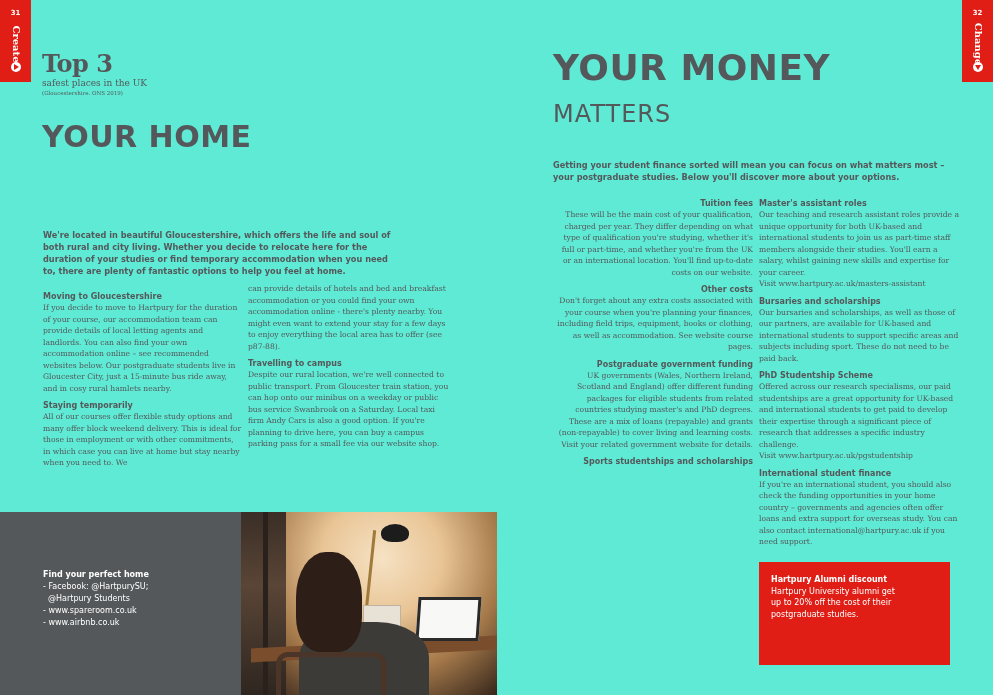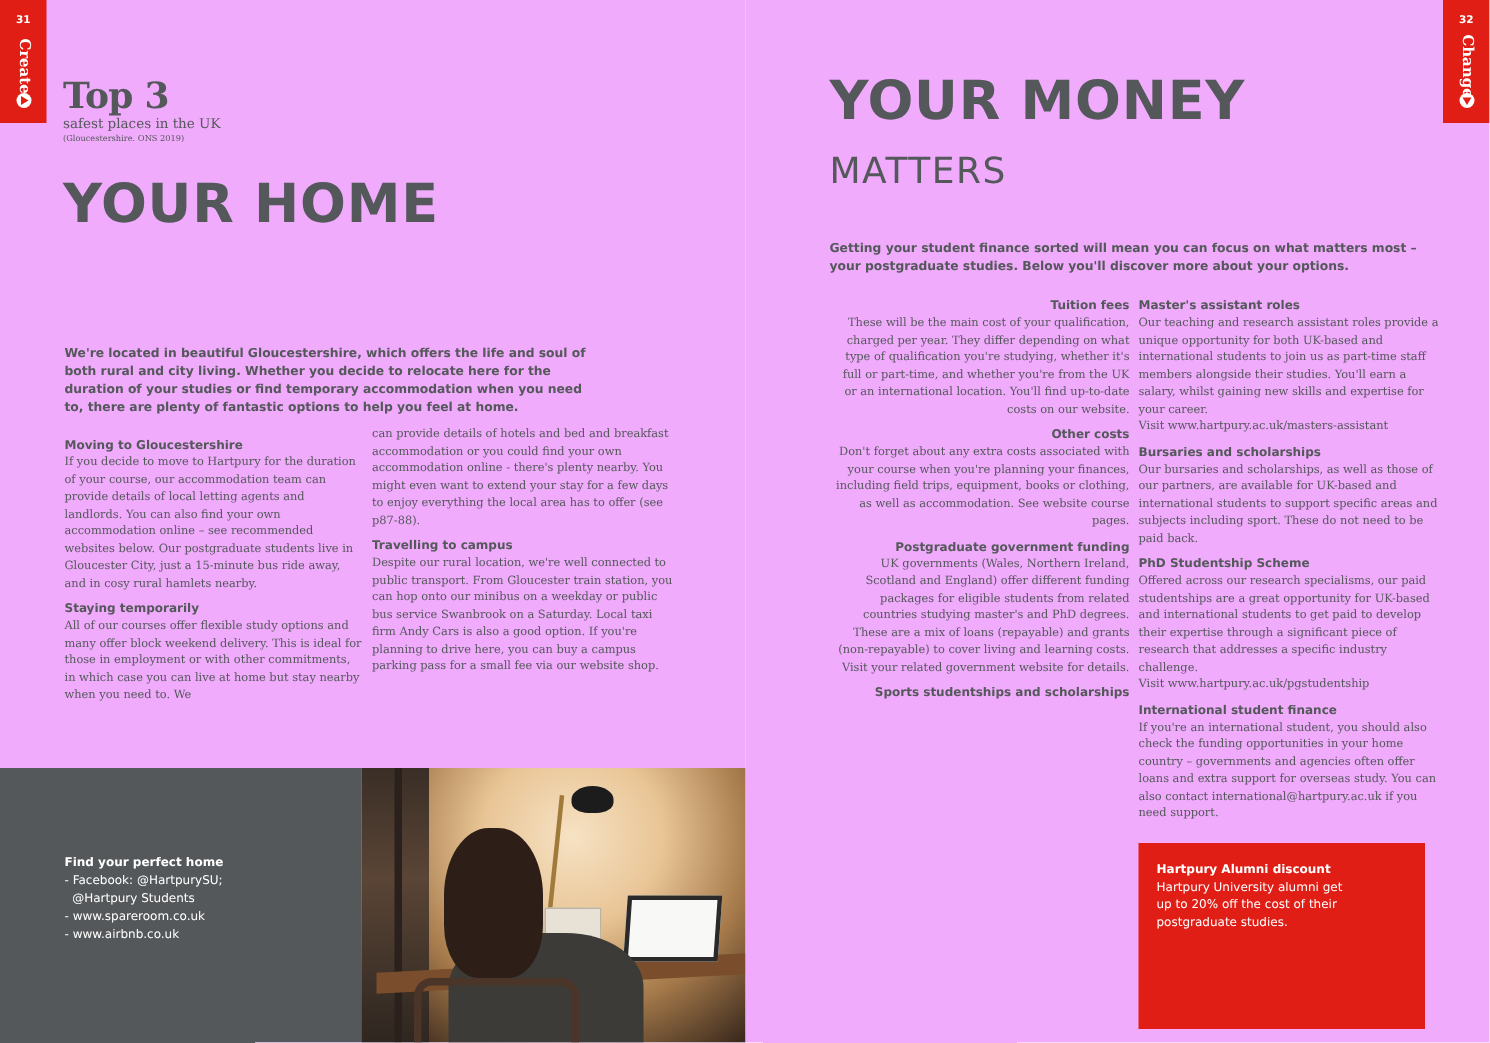--- a/index.html
+++ b/index.html
@@ -1,19 +1,19 @@
 <!DOCTYPE html>
 <html><head>
 <meta charset="utf-8">
 <style>
   * { box-sizing: border-box; margin: 0; padding: 0; }
   html, body { width: 993px; height: 695px; background: #ffffff; overflow: hidden; }
   body { position: relative; font-family: "Liberation Sans", sans-serif; color: #55585b; }
 
-  .page { position: absolute; top: 0; height: 695px; background: #f0abfc; }
+  .page { position: absolute; top: 0; height: 695px; background: #5eead4; }
   .page-left { left: 0; width: 497px; }
   .page-right { left: 497px; width: 496px; }
 
   
   .side-tab { position: absolute; top: 0; width: 31px; height: 82px; background: #e01e16; color: #fff; }
   .side-tab .num { position: absolute; top: 9px; left: 0; width: 100%; text-align: center; font-size: 7px; font-weight: bold; font-family: "DejaVu Sans", sans-serif; }
   .side-tab .word { position: absolute; left: 50%; top: 44px; transform: translate(-50%, -50%) rotate(90deg); font-size: 10px; font-weight: bold; white-space: nowrap; font-family: "DejaVu Serif", serif; }
   .side-tab .arrow { position: absolute; bottom: 10px; left: 50%; transform: translateX(-50%); width: 10px; height: 10px; border-radius: 50%; background: #fff; }
   .side-tab .arrow::after { content: ""; position: absolute; left: 3px; top: 2px; border-left: 5px solid #e01e16; border-top: 3px solid transparent; border-bottom: 3px solid transparent; }
   .tab-left { left: 0; }
@@ -23,21 +23,21 @@
   
   .top3 { position: absolute; left: 42px; top: 38px; }
   .top3 .big { font-family: "DejaVu Serif", serif; font-weight: bold; font-size: 24px; color: #55585b; line-height: 28px; letter-spacing: -0.5px; margin-top: 12px; }
   .top3 .sub { font-family: "DejaVu Serif", serif; font-size: 9px; color: #55585b; line-height: 11px; }
   .top3 .cite { font-family: "DejaVu Serif", serif; font-size: 5.5px; color: #55585b; line-height: 8px; }
 
   .headline { position: absolute; font-family: "DejaVu Sans", sans-serif; color: #55585b; letter-spacing: 0.5px; }
   .headline .bold { font-weight: bold; display: block; }
   .headline .light { font-weight: normal; display: block; letter-spacing: 1px; }
   .h-left { left: 42px; top: 115px; }
-  .h-left .bold { font-size: 36px; line-height: 44px; }
+  .h-left .bold { font-size: 30px; line-height: 44px; }
   .h-left .light { font-size: 36px; line-height: 48px; }
   .h-right { left: 56px; top: 46px; }
   .h-right .bold { font-size: 36px; line-height: 44px; }
   .h-right .light { font-size: 24px; line-height: 48px; }
 
   .intro { position: absolute; font-family: "DejaVu Sans", sans-serif; font-weight: bold; font-size: 8.2px; line-height: 12px; color: #55585b; }
   .intro-left { left: 43px; top: 229px; width: 355px; }
   .intro-right { left: 56px; top: 159px; width: 395px; }
 
   .col { position: absolute; font-family: "DejaVu Serif", serif; font-size: 7.6px; line-height: 11.5px; color: #55585b; }
@@ -65,21 +65,21 @@
   .photo .lamp-head { position: absolute; left: 140px; top: 12px; width: 28px; height: 18px; background: #1c1c1c; border-radius: 50% 50% 40% 40%; }
   .photo .laptop { position: absolute; left: 176px; top: 85px; width: 63px; height: 44px; background: #f8f8f6; border: 3px solid #2a2a2a; transform: skewX(-4deg); }
   .photo .monitor { position: absolute; left: 122px; top: 93px; width: 38px; height: 27px; background: #e7e1d6; border: 1px solid #bdb3a0; }
   .photo .person-hair { position: absolute; left: 55px; top: 40px; width: 66px; height: 100px; background: #2d1f17; border-radius: 45% 45% 35% 35%; }
   .photo .person-body { position: absolute; left: 58px; top: 110px; width: 130px; height: 90px; background: #3d3b38; border-radius: 40% 40% 0 0; }
   .photo .chair { position: absolute; left: 35px; top: 140px; width: 110px; height: 60px; border: 5px solid #4a3528; border-bottom: none; border-radius: 12px 12px 0 0; }
 
   .discover { position: absolute; left: 56px; top: 630px; font-family: "DejaVu Sans", sans-serif; font-size: 8px; line-height: 12px; color: #55585b; }
   .discover .d-title { font-weight: bold; }
 
-  .red-box { position: absolute; left: 262px; top: 562px; width: 191px; height: 124px; background: #e01e16; color: #fff; padding: 12px 12px; font-family: "DejaVu Sans", sans-serif; font-size: 8px; line-height: 11.5px; }
+  .red-box { position: absolute; left: 262px; top: 562px; width: 191px; height: 103px; background: #e01e16; color: #fff; padding: 12px 12px; font-family: "DejaVu Sans", sans-serif; font-size: 8px; line-height: 11.5px; }
   .red-box .r-title { font-weight: bold; }
   .red-box .r-body { white-space: pre-line; }
 </style>
 </head>
 <body>
 
 <div class="page page-left">
 
   <div class="side-tab tab-left">
     <div class="num">31</div>

